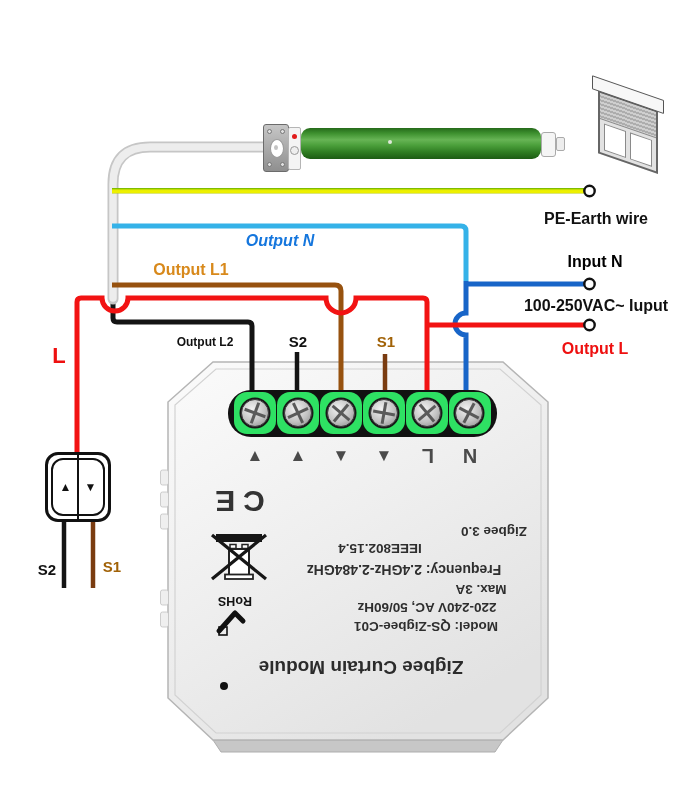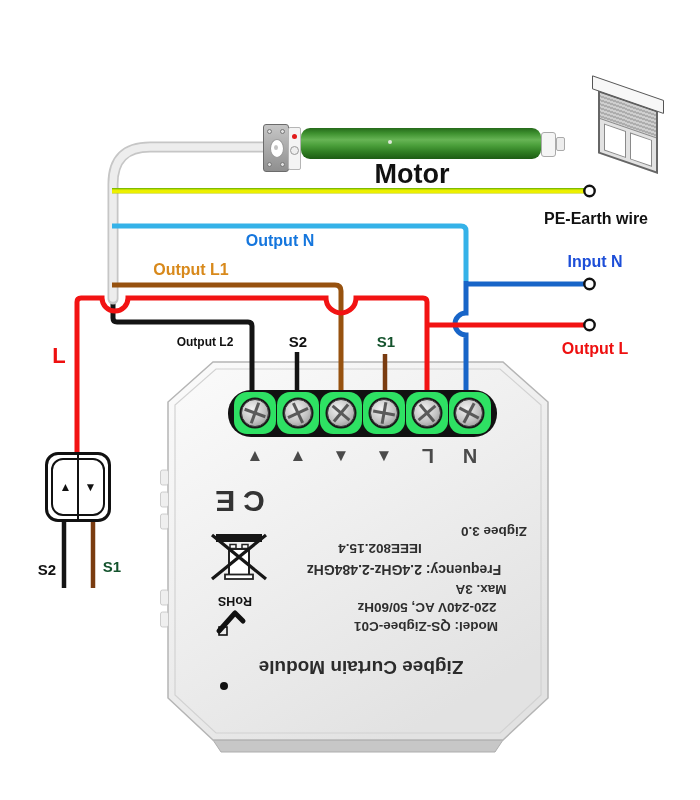--- a/index.html
+++ b/index.html
@@ -3,24 +3,24 @@
 <meta charset="utf-8">
 <style>
   html,body{margin:0;padding:0;background:#ffffff;}
   #stage{position:relative;width:700px;height:800px;background:#ffffff;overflow:hidden;
          font-family:"Liberation Sans", sans-serif;}
   .abs{position:absolute;}
   
   .lbl{position:absolute;transform:translate(-50%,-50%);white-space:nowrap;font-weight:bold;}
   .lbl.black{color:#111111;}
   .lbl.red{color:#ee1010;}
-  .lbl.blue-out{color:#1576dd;}
-  .lbl.blue-in{color:#1d4ed8;}
+  .lbl.blue-out{color:#1576dd;font-style:italic;}
+  .lbl.blue-in{color:#000000;}
   .lbl.orange{color:#d8891b;}
-  .lbl.brown{color:#14532d;}
+  .lbl.brown{color:#a16207;}
   
   .mtext{position:absolute;transform:translate(-50%,-50%) rotate(180deg);white-space:nowrap;
          font-weight:bold;color:#2e2e2e;}
   
   .mark{position:absolute;transform:translate(-50%,-50%);color:#4a4a4a;font-size:17px;font-weight:bold;}
   .mark.flip{transform:translate(-50%,-50%) rotate(180deg);font-size:20px;}
   
   .wswitch{position:absolute;left:45px;top:452px;width:66px;height:70px;background:#ffffff;
            border:3px solid #111;border-radius:13px;box-sizing:border-box;}
   .wswitch-inner{position:absolute;left:3px;top:3px;right:3px;bottom:3px;border:2px solid #111;
@@ -232,28 +232,28 @@
       <div class="wswitch-half">
           <span>▲</span>
         </div>
       <div class="wswitch-half">
           <span>▼</span>
         </div>
     </div>
     <div class="wswitch-div"></div>
   </div>
 
-  <div class="lbl black" style="left:412px;top:174px;font-size:27px;">Motor</div>
   <div class="lbl black" style="left:596px;top:219px;font-size:16px;">PE-Earth wire</div>
   <div class="lbl blue-out" style="left:280px;top:241px;font-size:16px;">Output N</div>
   <div class="lbl orange" style="left:191px;top:270px;font-size:16px;">Output L1</div>
   <div class="lbl black" style="left:205px;top:342px;font-size:12px;">Output L2</div>
   <div class="lbl black" style="left:298px;top:341px;font-size:15px;">S2</div>
   <div class="lbl brown" style="left:386px;top:341px;font-size:15px;">S1</div>
   <div class="lbl blue-in" style="left:595px;top:262px;font-size:16px;">Input N</div>
+  <div class="lbl black" style="left:596px;top:306px;font-size:16px;">100-250VAC~ Iuput</div>
   <div class="lbl red" style="left:595px;top:349px;font-size:16px;">Output L</div>
   <div class="lbl red" style="left:59px;top:356px;font-size:22px;">L</div>
   <div class="lbl black" style="left:47px;top:569px;font-size:15px;">S2</div>
   <div class="lbl brown" style="left:112px;top:566px;font-size:15px;">S1</div>
 
   <div>
     <span class="mark" style="left:255px;top:456px;">▲</span>
     <span class="mark" style="left:298px;top:456px;">▲</span>
     <span class="mark" style="left:341px;top:456px;">▼</span>
     <span class="mark" style="left:384px;top:456px;">▼</span>

